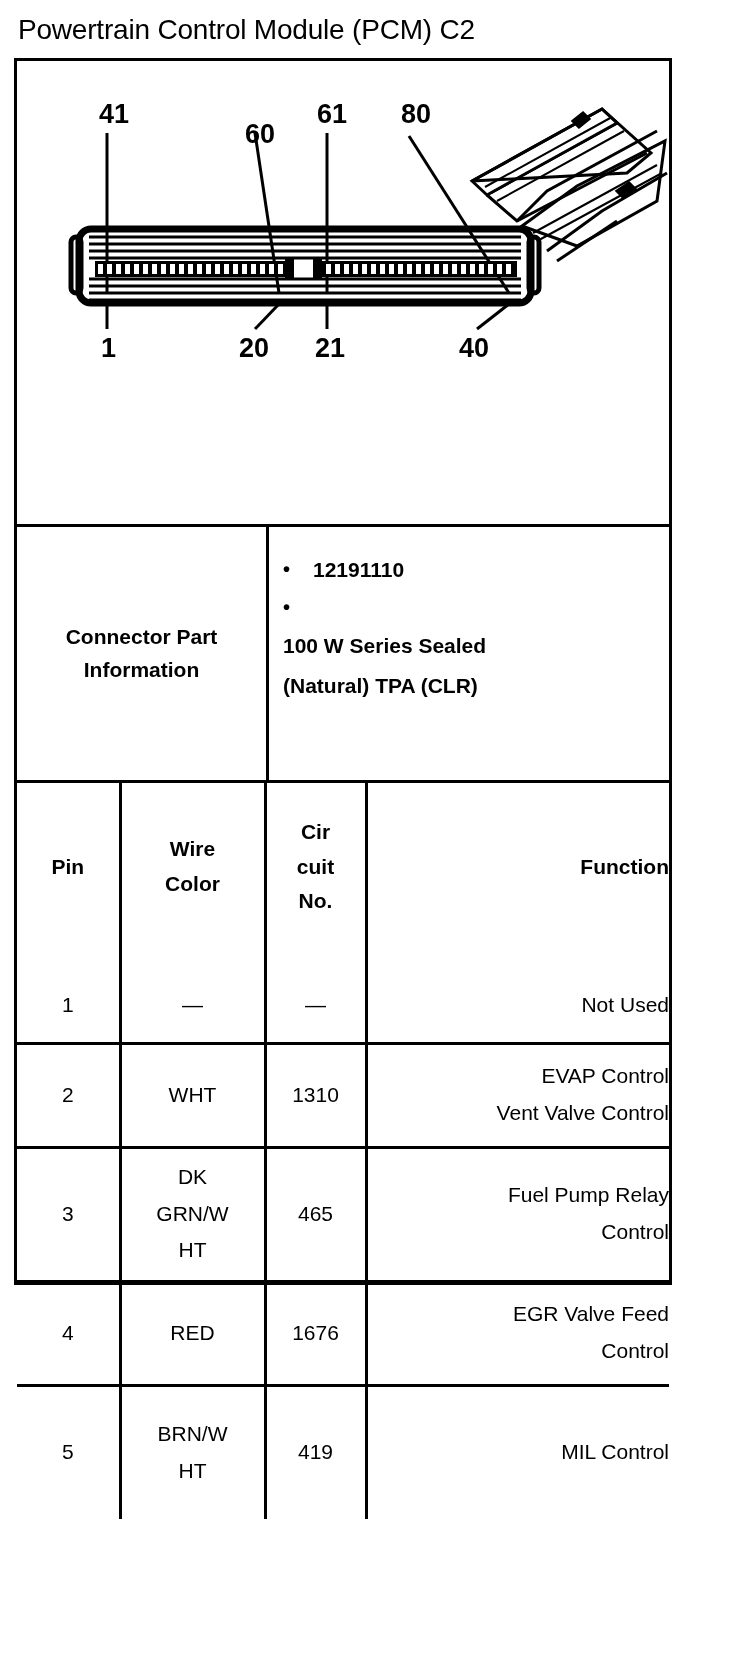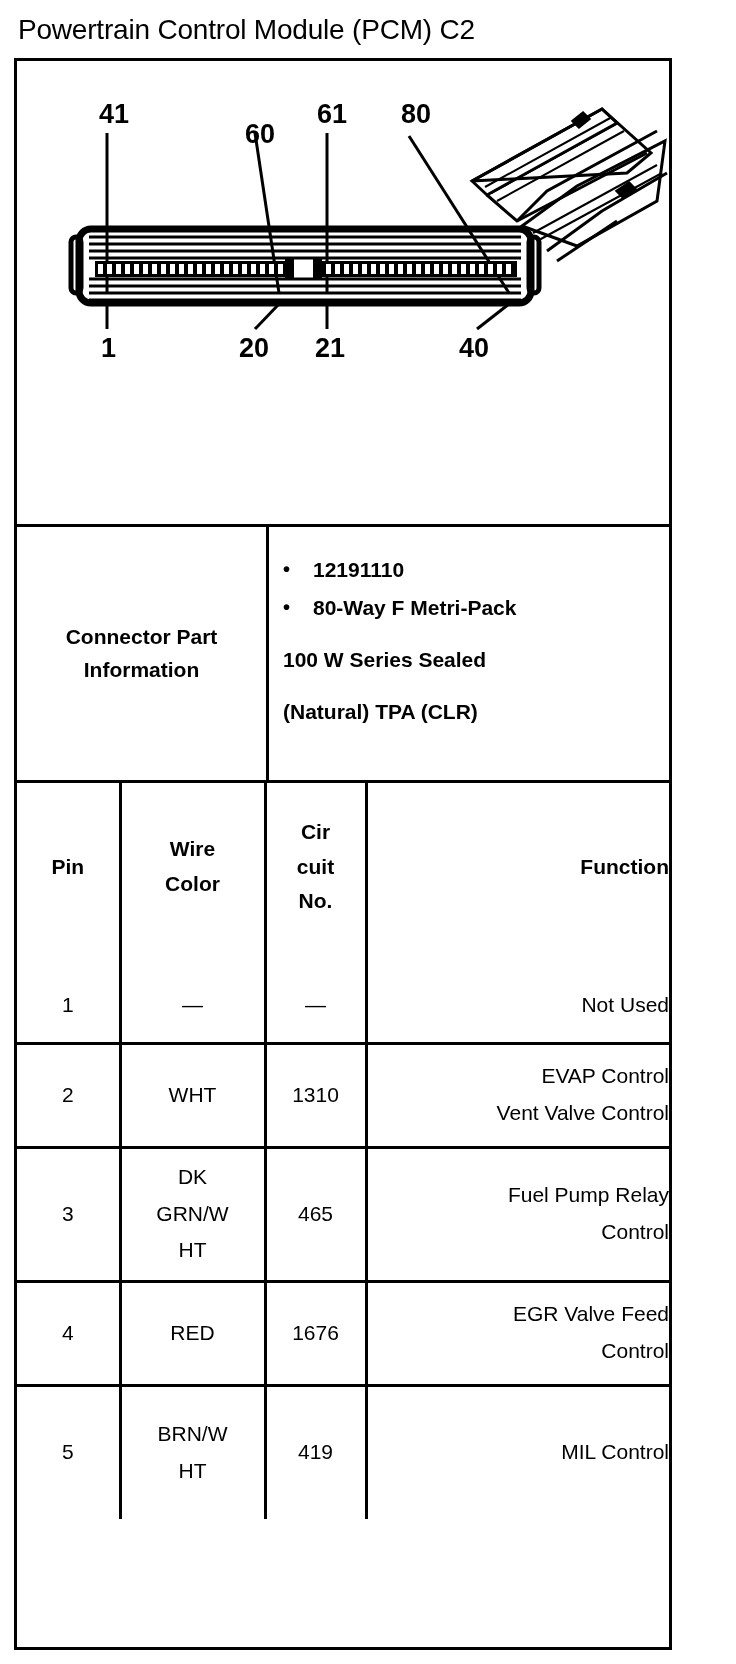--- a/index.html
+++ b/index.html
@@ -21,21 +21,21 @@
     font-size: 28px;
     font-weight: 400;
     letter-spacing: -0.2px;
     white-space: nowrap;
   }
 
   
   #sheet {
     position: absolute;
     left: 14px; top: 58px;
-    width: 658px; height: 1592px;
+    width: 658px; height: 1227px;
     border: 3px solid #000;
     background: #fff;
   }
 
   
   #diagram {
     position: relative;
     width: 100%;
     height: 466px;
     border-bottom: 3px solid #000;
@@ -81,21 +81,21 @@
     display: flex;
     align-items: flex-start;
     margin-bottom: 4px;
   }
   .cpi-bullet .dot {
     width: 30px;
     flex: none;
     font-size: 20px;
     line-height: 1.62;
   }
-  .cpi-cont { margin-top: 18px; }
+  .cpi-cont { margin-top: 6px; }
 
   
   #pin-table {
     width: 100%;
     border-collapse: collapse;
     table-layout: fixed;
   }
   #pin-table col.c-pin { width: 103px; }
   #pin-table col.c-color { width: 145px; }
   #pin-table col.c-circuit { width: 101px; }
@@ -277,21 +277,20 @@
 
   <div id="cpi">
     <div id="cpi-label">Connector Part Information</div>
     <div id="cpi-body">
       <div class="cpi-bullet">
         <span class="dot">•</span>
         <span>12191110</span>
       </div>
       <div class="cpi-bullet">
         <span class="dot">•</span>
-        <span>80-Way F Metri-Pack</span>
       </div>
       <div class="cpi-cont">100 W Series Sealed</div>
       <div class="cpi-cont">(Natural) TPA (CLR)</div>
     </div>
   </div>
 
   <table id="pin-table">
     <colgroup>
       <col class="c-pin">
         <col class="c-color">

